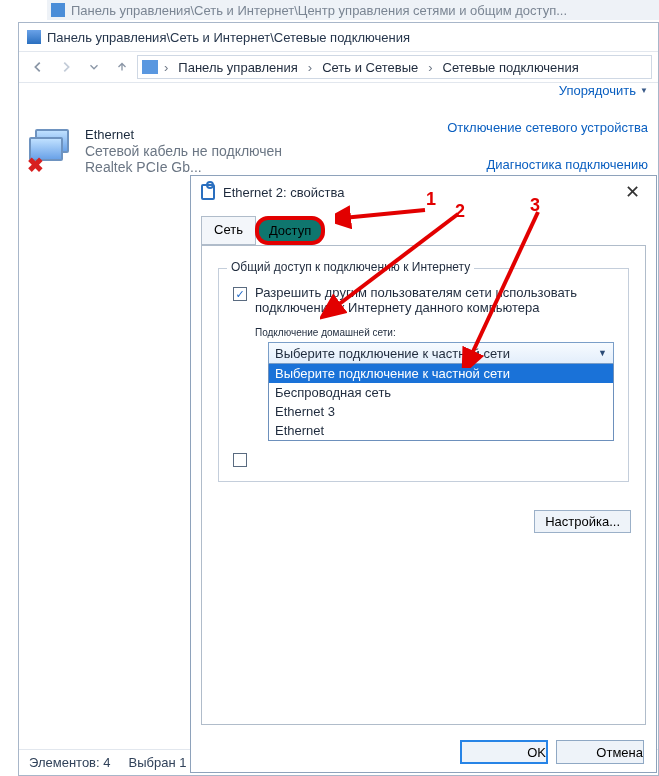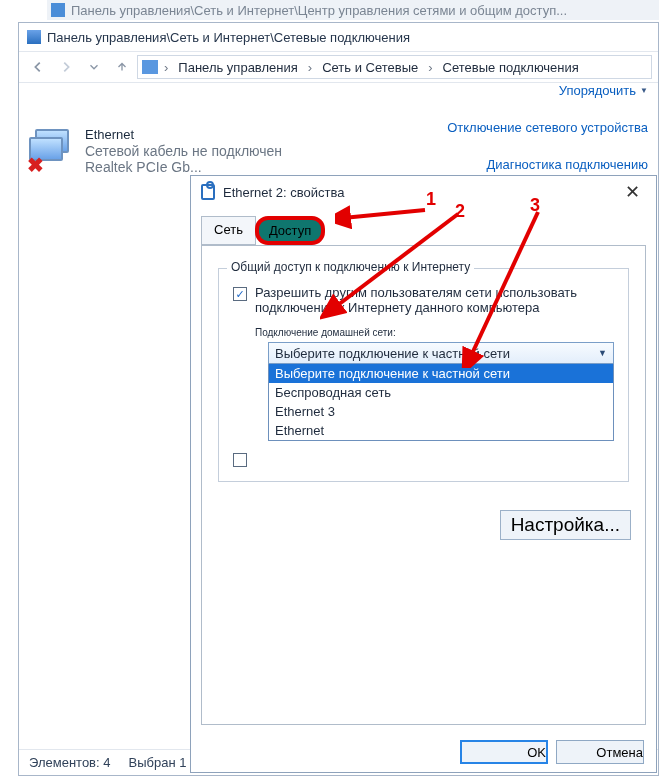--- a/index.html
+++ b/index.html
@@ -60,21 +60,21 @@
   .chk { width: 14px; height: 14px; border: 1px solid #5a6b80; display: inline-flex; align-items: center; justify-content: center; font-size: 11px; color: #1a66c8; margin-top: 2px; flex-shrink: 0; }
   .sublabel { margin: 12px 0 4px 22px; color: #1f2b3d; font-size: 10px; }
   .combo { margin-left: 35px; position: relative; }
   .combo-sel { border: 1px solid #7a9ec8; height: 22px; background: linear-gradient(#f7fbff,#e3eefb); display: flex; align-items: center; padding: 0 6px; color: #1f2b3d; font-size: 13px; }
   .combo-sel .dd { margin-left: auto; font-size: 9px; color: #2a4a75; }
   .combo-list { border: 1px solid #6d90bc; border-top: none; background: #fff; }
   .opt { padding: 2px 6px; font-size: 13px; color: #1f2b3d; }
   .opt.hl { background: #1a72d8; color: #fff; }
 
   .row2 { display: flex; gap: 8px; align-items: flex-start; margin: 10px 0 0 0; }
-  .btn-cfg { position: absolute; right: 14px; top: 264px; border: 1px solid #9bb0c8; background: #eef3f9; padding: 3px 10px; font-size: 19px; cursor: default; }
+  .btn-cfg { position: absolute; right: 14px; top: 264px; border: 1px solid #9bb0c8; background: #eef3f9; padding: 3px 10px; font-size: 13px; cursor: default; }
 
   .dlg-btns { position: absolute; bottom: 8px; right: 12px; display: flex; gap: 8px; }
   .dbtn { width: 88px; height: 24px; border: 1px solid #8fa8c4; background: #eef3f9; font-size: 13px; display: flex; align-items: center; justify-content: flex-end; cursor: default; }
   .dbtn.primary { border: 2px solid #2784e6; }
 
   
   .ann { position: absolute; color: #e20000; font-size: 18px; font-weight: 600; pointer-events: none; }
   .arrow-svg { position: absolute; pointer-events: none; }
 </style>
 </head>

